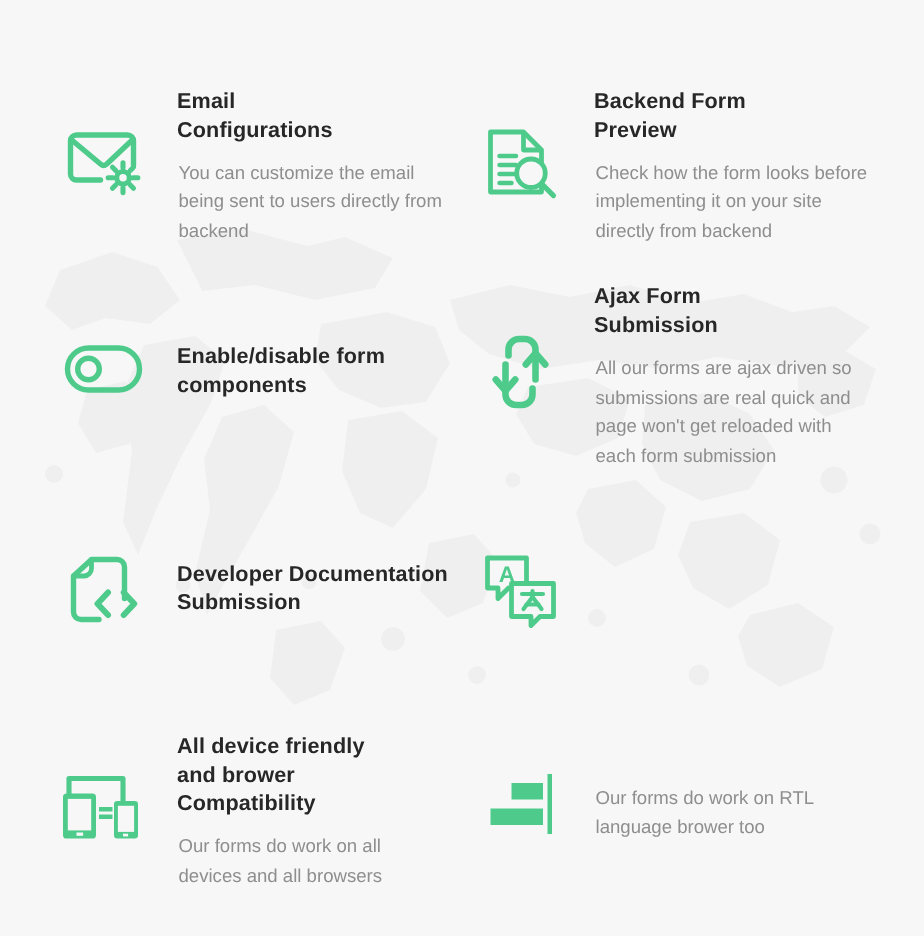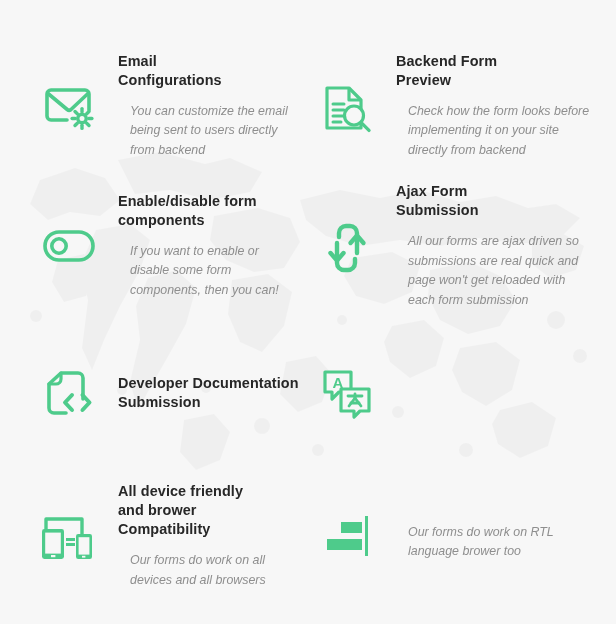--- a/index.html
+++ b/index.html
@@ -70,23 +70,22 @@
     font-weight: 600;
     letter-spacing: 0.1px;
     margin: 0 0 9px 0;
     white-space: pre-line;
   }
 
   .feature-desc {
     font-size: 12.4px;
     line-height: 19.5px;
     color: #8e8e8e;
-    margin: 12px;
+    margin: 1px;
     max-width: 178px;
-    font-style: italic;
   }
   .feature.col2 .feature-desc { max-width: 182px; }
 </style>
 </head>
 <body>
 
 <svg class="worldmap" viewBox="0 0 616 420" xmlns="http://www.w3.org/2000/svg">
   <g fill="#7a7a7a">
     <path d="M40 60 L75 48 L105 58 L120 80 L100 96 L70 92 L48 100 L30 84 Z"></path>
     <path d="M118 40 L160 32 L205 44 L230 38 L262 52 L250 72 L210 80 L170 70 L135 74 Z"></path>
@@ -169,21 +168,20 @@
   <div class="feature col1">
     <div class="feature-icon">
       <svg width="56" height="56" viewBox="0 0 56 56" fill="none" xmlns="http://www.w3.org/2000/svg">
         <rect x="4" y="12" width="48" height="28" rx="14" stroke="#4ECB8B" stroke-width="3.6"></rect>
         <circle cx="18" cy="26" r="7.2" stroke="#4ECB8B" stroke-width="3.6"></circle>
       </svg>
     </div>
     <div class="feature-text">
       <div class="feature-title">Enable/disable form
 components</div>
-      <div class="feature-desc">If you want to enable or disable some form components, then you can!</div>
     </div>
   </div>
 
   <div class="feature col2">
     <div class="feature-icon">
       <svg width="56" height="56" viewBox="0 0 56 56" fill="none" xmlns="http://www.w3.org/2000/svg">
         <path d="M20 17 v-4 a7 7 0 0 1 7 -7 h4 a7 7 0 0 1 7 7 v20" stroke="#4ECB8B" stroke-width="4.4" stroke-linecap="round" stroke-linejoin="round"></path>
         <path d="M36 39 v4 a7 7 0 0 1 -7 7 h-4 a7 7 0 0 1 -7 -7 v-20" stroke="#4ECB8B" stroke-width="4.4" stroke-linecap="round" stroke-linejoin="round"></path>
         <path d="M11.5 33 L18 40.5 L24.5 33" stroke="#4ECB8B" stroke-width="4.4" stroke-linecap="round" stroke-linejoin="round"></path>
         <path d="M31.5 23 L38 15.5 L44.5 23" stroke="#4ECB8B" stroke-width="4.4" stroke-linecap="round" stroke-linejoin="round"></path>

